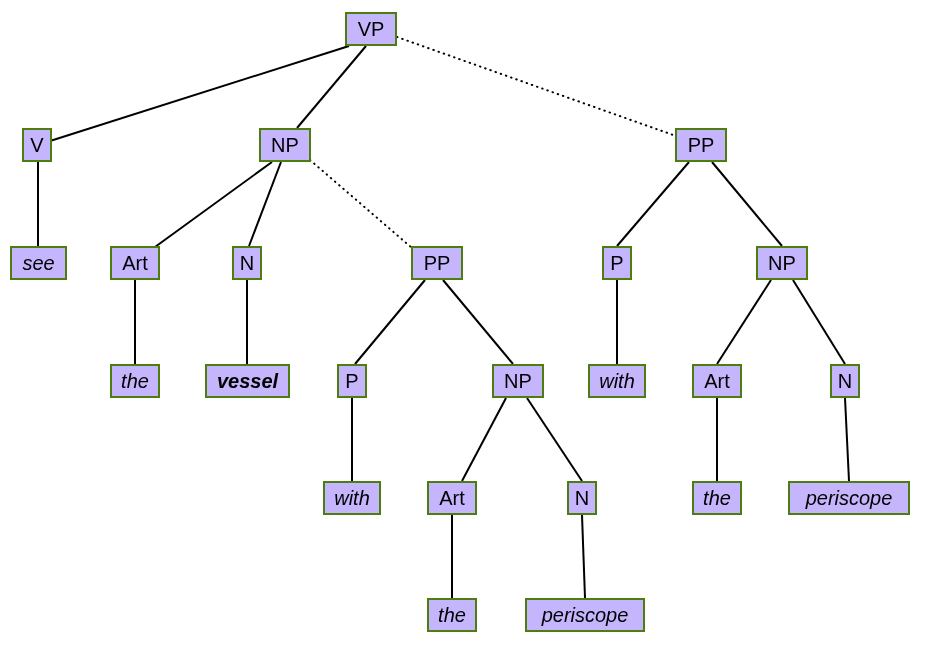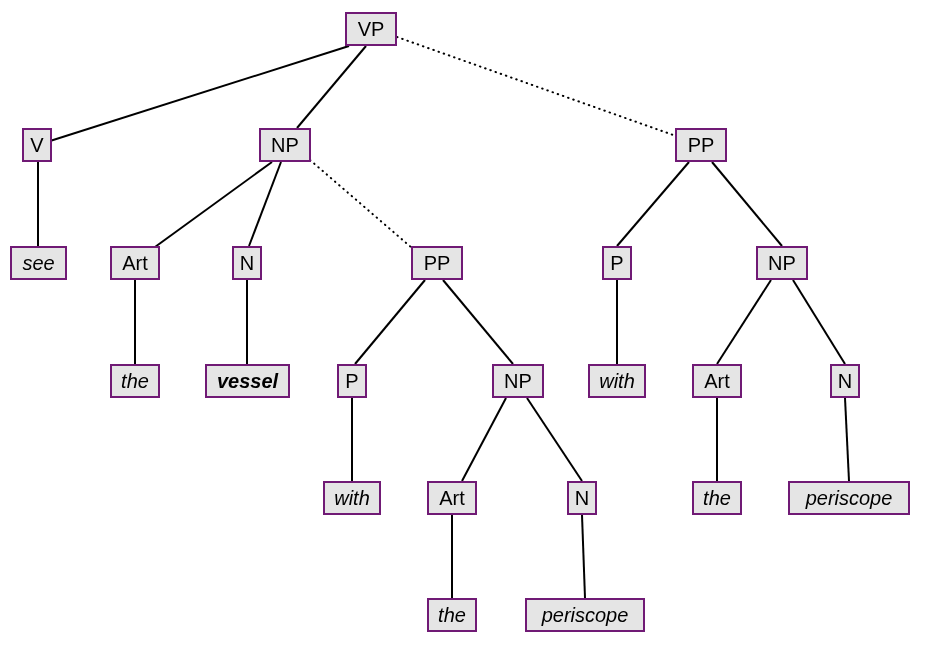--- a/index.html
+++ b/index.html
@@ -20,22 +20,22 @@
   #edges {
     position: absolute;
     left: 0;
     top: 0;
     width: 927px;
     height: 646px;
   }
   .node {
     position: absolute;
     box-sizing: border-box;
-    border: 2px solid #701a75;
-    background: #e5e5e5;
+    border: 2px solid #4d7c0f;
+    background: #c4b5fd;
     color: #000000;
     display: flex;
     align-items: center;
     justify-content: center;
     line-height: 1;
     white-space: nowrap;
     z-index: 2;
   }
   .node.cat {
     font-style: normal;

